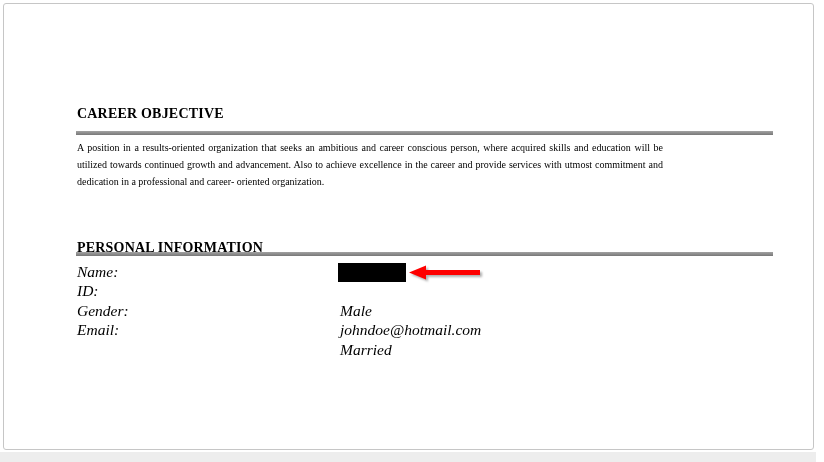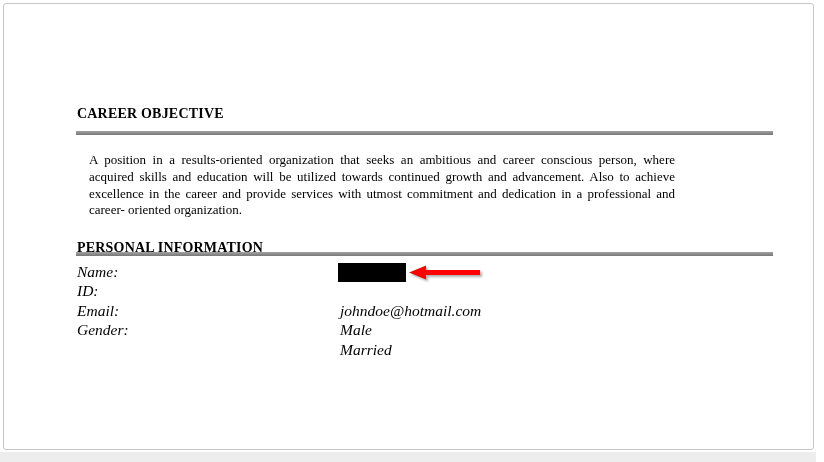--- a/index.html
+++ b/index.html
@@ -51,22 +51,22 @@
     height: 4px;
     background: linear-gradient(#a2a2a2, #787878);
   }
   .rule-objective { top: 131px; }
   .rule-personal  { top: 252px; }
   .objective-text {
     position: absolute;
     left: 77px;
     top: 140px;
     width: 586px;
-    margin: 12px;
-    font-size: 13px;
+    margin: 0;
+    font-size: 10px;
     line-height: 16.8px;
     text-align: justify;
     text-justify: inter-word;
   }
   .fields {
     position: absolute;
     left: 77px;
     top: 262px;
     width: 710px;
     font-size: 15.5px;
@@ -123,27 +123,27 @@
         <polygon points="0,7.5 17,0.5 17,5 71,5 71,10 17,10 17,14.5" fill="#fe0000"></polygon>
       </svg>
     </div>
 
 
     <div class="field-row">
       <span class="field-label">ID:</span>
     </div>
 
     <div class="field-row">
-      <span class="field-label">Email:</span>
-      <span class="field-value">johndoe@hotmail.com</span>
+      <span class="field-label">Gender:</span>
+      <span class="field-value">Male</span>
     </div>
 
     <div class="field-row">
-      <span class="field-label">Gender:</span>
-      <span class="field-value">Male</span>
+      <span class="field-label">Email:</span>
+      <span class="field-value">johndoe@hotmail.com</span>
     </div>
 
     <div class="field-row">
       <span class="field-value">Married</span>
     </div>
 
   </div>
 </div>
 
 <div class="bottom-strip"></div>

